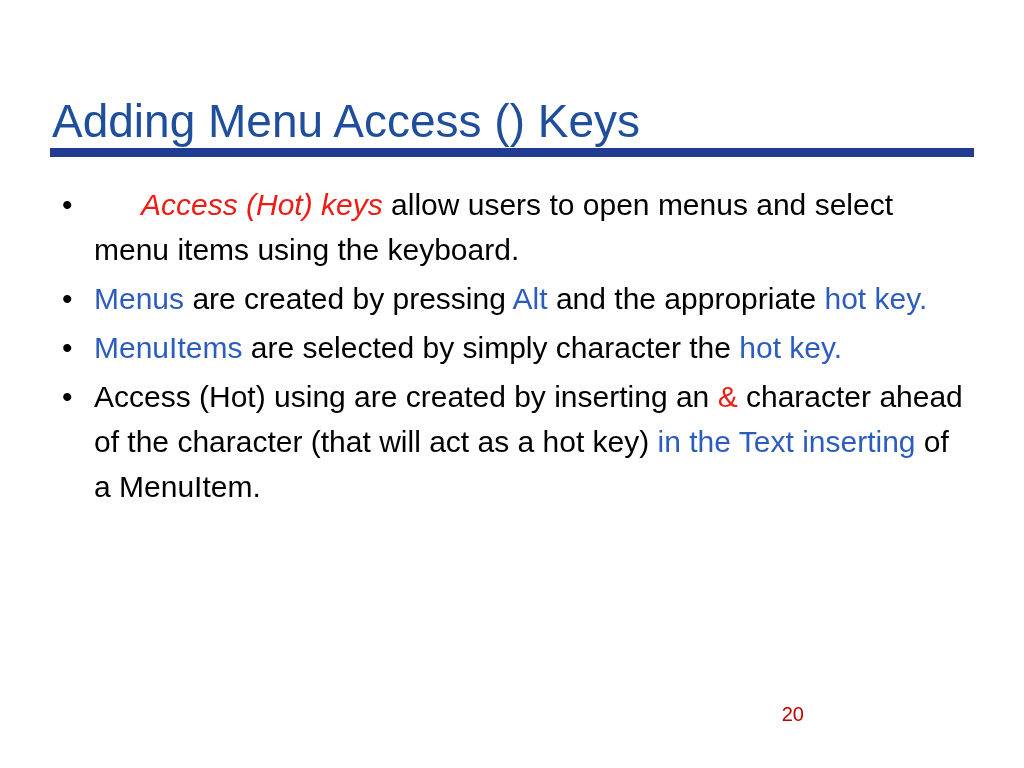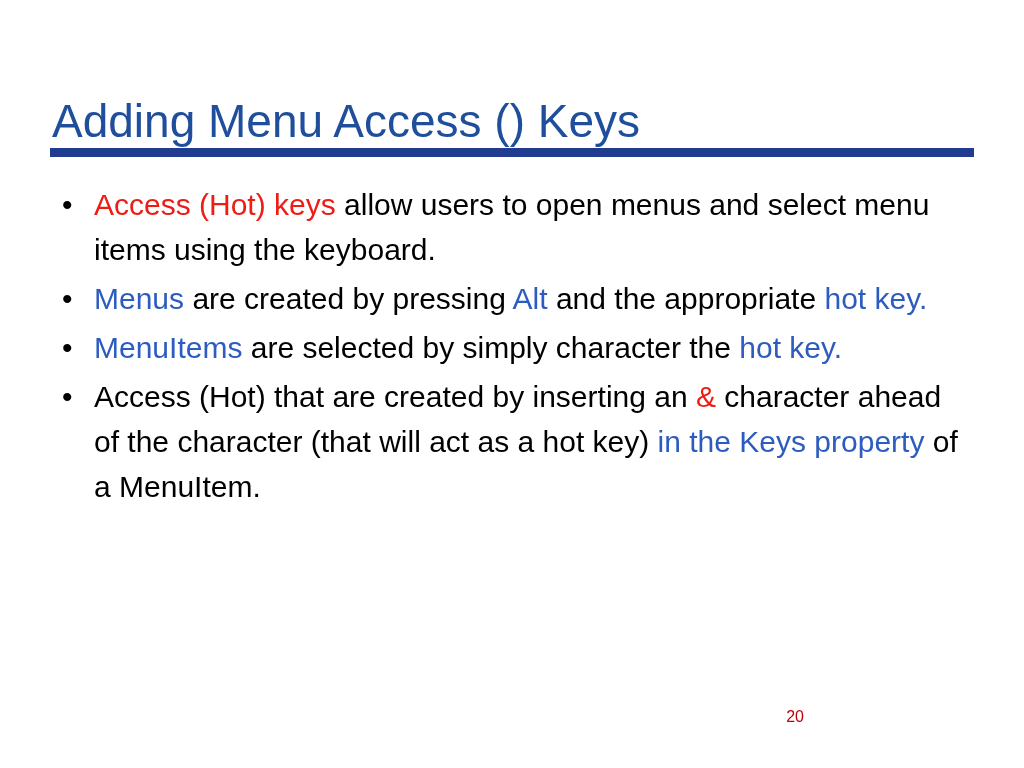--- a/index.html
+++ b/index.html
@@ -70,26 +70,28 @@
     color: #000000;
   }
   .t-red {
     color: #EE1C15;
   }
   .t-blue {
     color: #2D5CC0;
     text-align: right;
   }
   .t-italic {
+    font-style: italic;
+    margin-left: 47px;
   }
   .page-number {
     position: absolute;
     right: 44px;
     bottom: 42px;
-    font-size: 16px;
+    font-size: 20px;
     color: #C00000;
   }
 </style>
 </head>
 <body>
 
 <div class="slide">
 
   <h1 class="slide-title">Adding Menu Access () Keys</h1>
 
@@ -113,20 +115,20 @@
     <li class="bullet-row">
       <span class="bullet-mark">•</span>
       <span class="bullet-text">
         <span class="t-blue">MenuItems</span><span> are selected by simply character the </span><span class="t-blue">hot key.</span>
       </span>
     </li>
 
     <li class="bullet-row">
       <span class="bullet-mark">•</span>
       <span class="bullet-text">
-        <span>Access (Hot) that are created by inserting an </span><span class="t-red">&amp;</span><span> character ahead of the character (that will act as a hot key) </span><span class="t-blue">in the Keys property</span><span> of a MenuItem.</span>
+        <span>Access (Hot) using are created by inserting an </span><span class="t-red">&amp;</span><span> character ahead of the character (that will act as a hot key) </span><span class="t-blue">in the Text inserting</span><span> of a MenuItem.</span>
       </span>
     </li>
   </ul>
 
   <div class="page-number">20</div>
 
 </div>
 
 </body></html>

